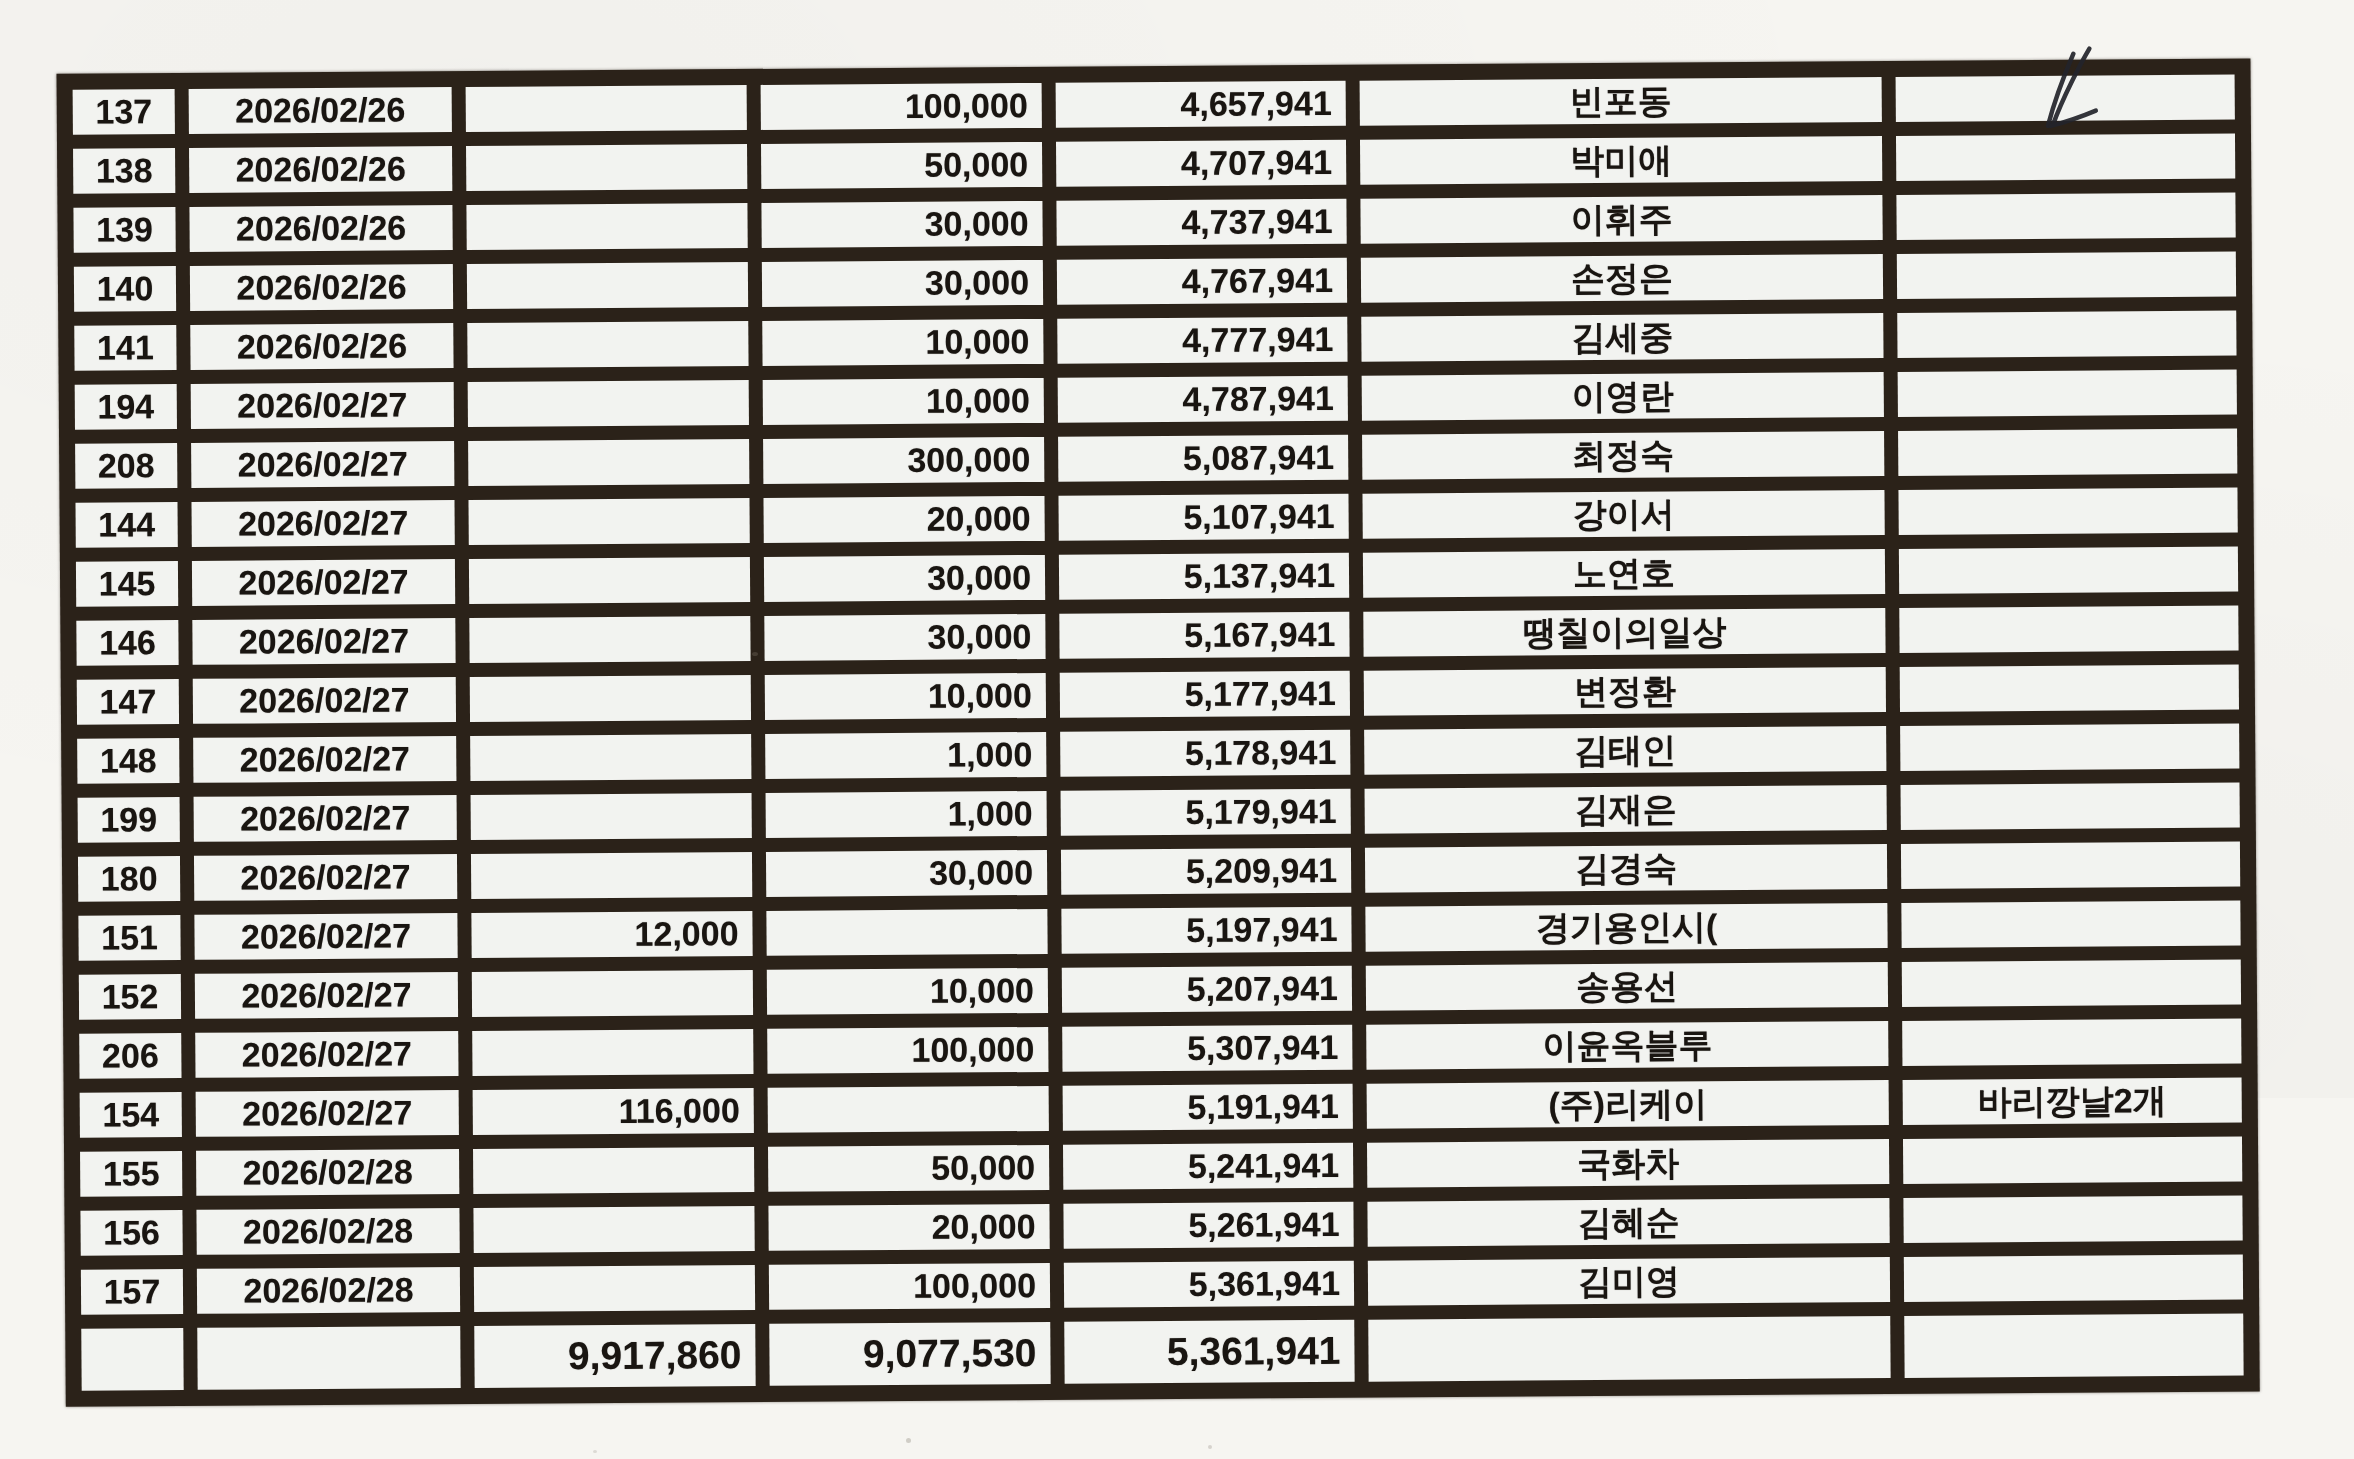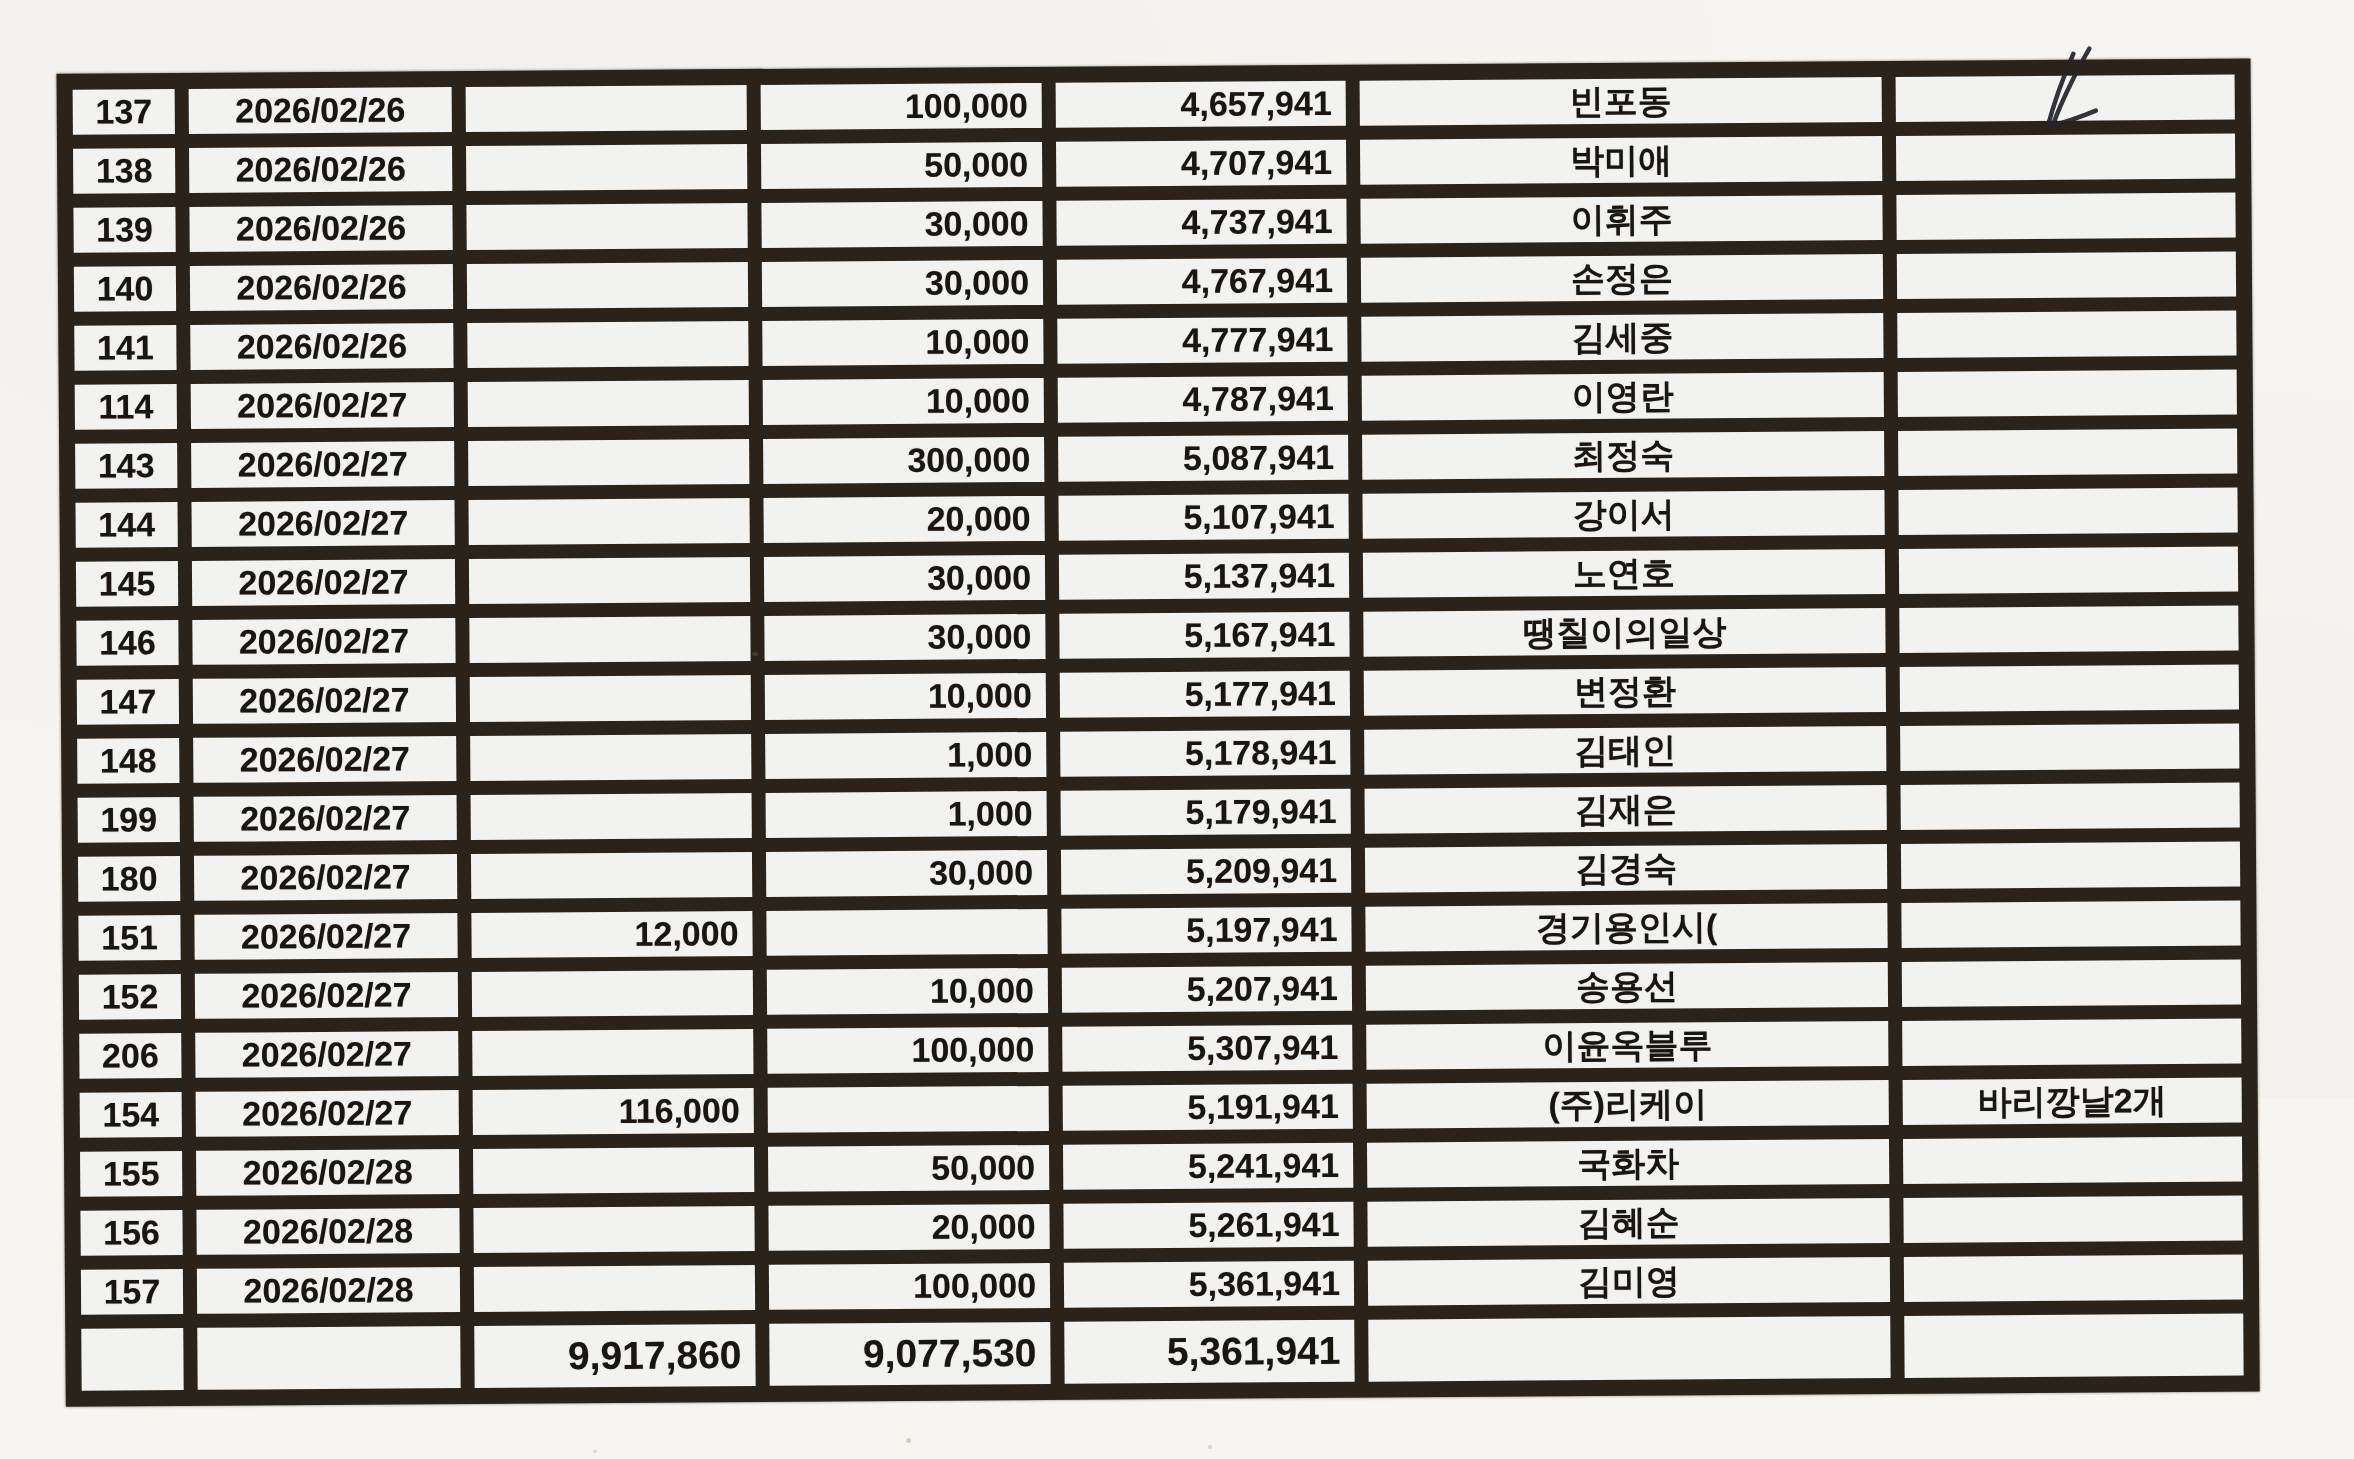--- a/index.html
+++ b/index.html
@@ -104,28 +104,28 @@
         <div class="cell num">4,767,941</div>
         <div class="cell ctr">손정은</div>
         <div class="cell ctr"></div>
         <div class="cell ctr">141</div>
         <div class="cell ctr">2026/02/26</div>
         <div class="cell num"></div>
         <div class="cell num">10,000</div>
         <div class="cell num">4,777,941</div>
         <div class="cell ctr">김세중</div>
         <div class="cell ctr"></div>
-        <div class="cell ctr">114</div>
+        <div class="cell ctr">194</div>
         <div class="cell ctr">2026/02/27</div>
         <div class="cell num"></div>
         <div class="cell num">10,000</div>
         <div class="cell num">4,787,941</div>
         <div class="cell ctr">이영란</div>
         <div class="cell ctr"></div>
-        <div class="cell ctr">143</div>
+        <div class="cell ctr">208</div>
         <div class="cell ctr">2026/02/27</div>
         <div class="cell num"></div>
         <div class="cell num">300,000</div>
         <div class="cell num">5,087,941</div>
         <div class="cell ctr">최정숙</div>
         <div class="cell ctr"></div>
         <div class="cell ctr">144</div>
         <div class="cell ctr">2026/02/27</div>
         <div class="cell num"></div>
         <div class="cell num">20,000</div>

